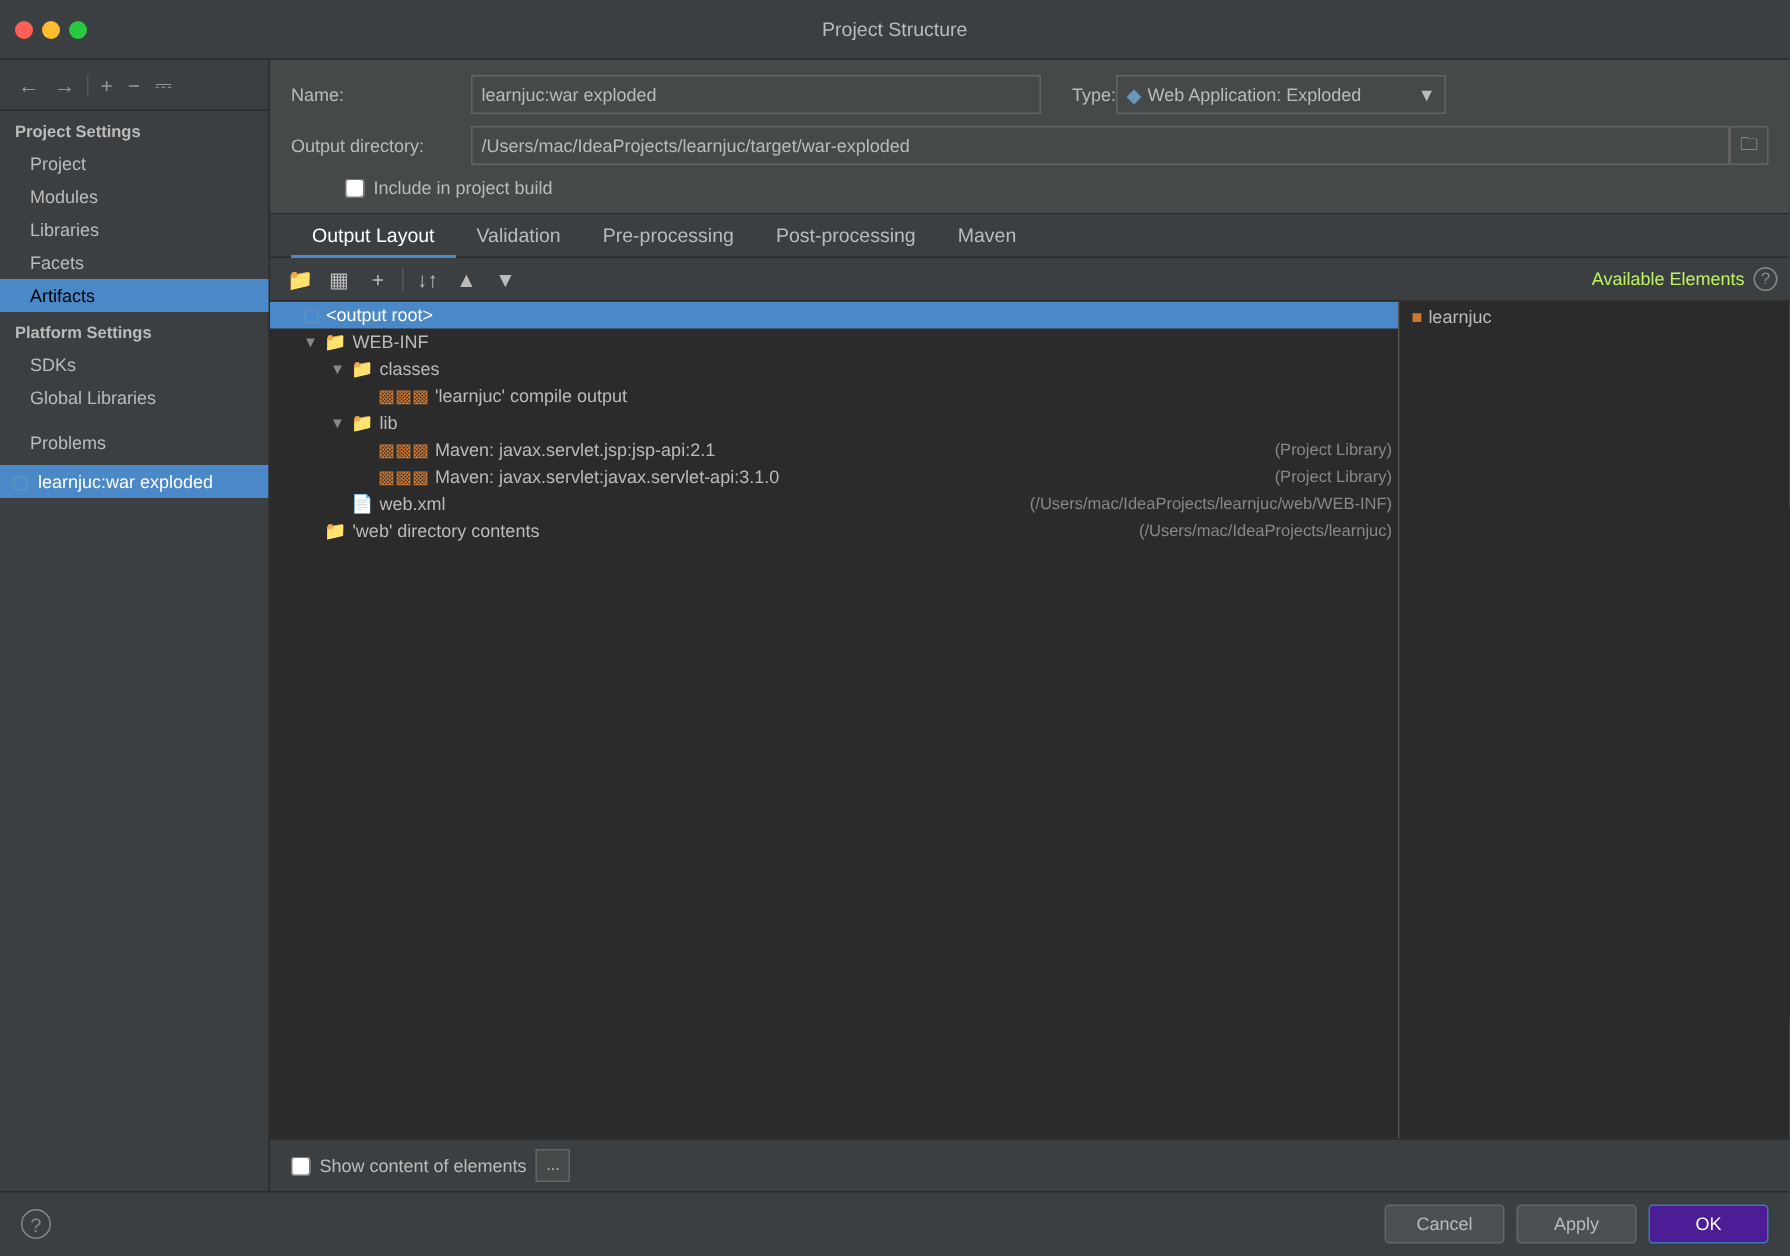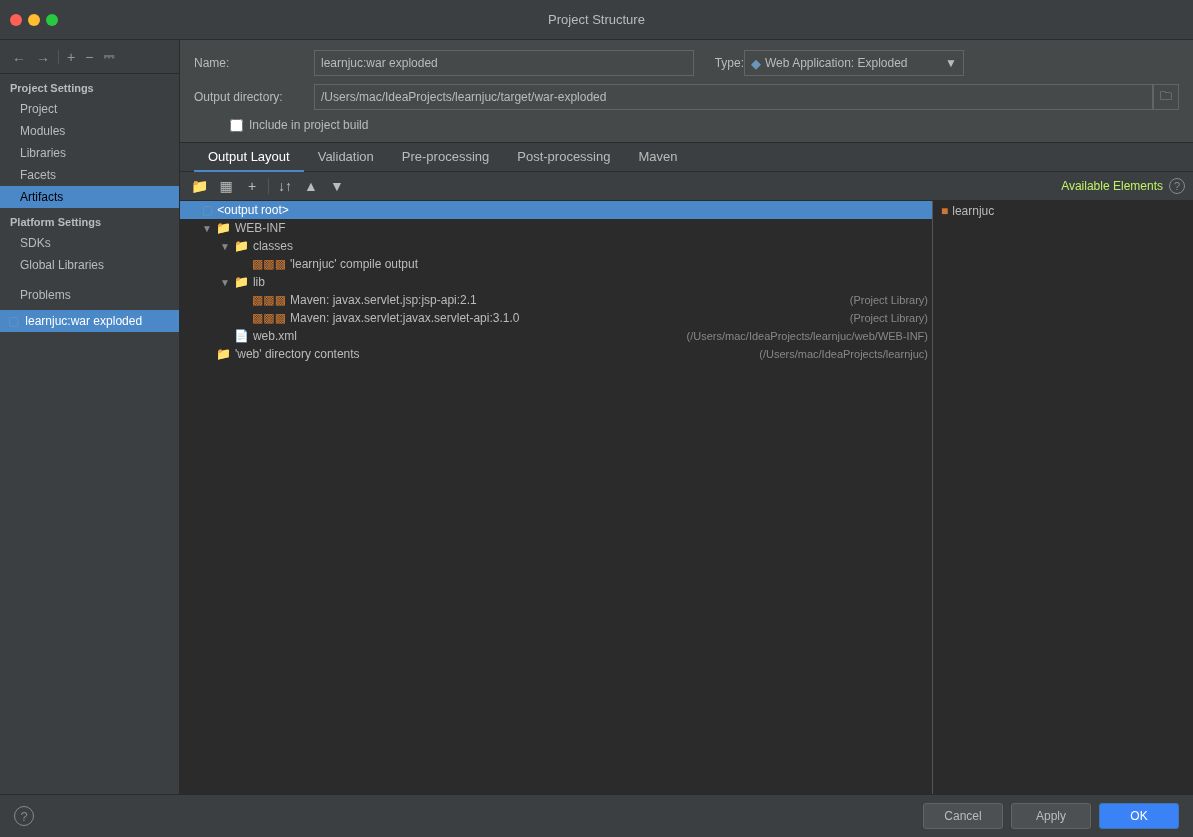--- a/index.html
+++ b/index.html
@@ -361,21 +361,21 @@
       background: #4c5052;
       border: 1px solid #646464;
       color: #bbbbbb;
       font-size: 12px;
       padding: 5px 20px;
       cursor: pointer;
       border-radius: 3px;
       min-width: 80px;
     }
     .footer-btn.primary {
-      background: #3b82f6;
+      background: #4c1d95;
       border-color: #3a78b7;
       color: #ffffff;
     }
     .help-circle {
       width: 20px;
       height: 20px;
       border-radius: 50%;
       border: 1px solid #888;
       color: #888;
       font-size: 13px;
@@ -597,20 +597,25 @@
       </div>
 
       <div class="available-pane">
         <div class="available-item">
           <span style="color:#cc7832; margin-right:4px; font-size:12px;">■</span>
           <span>learnjuc</span>
         </div>
       </div>
     </div>
 
+    <div class="bottom-bar">
+      <input type="checkbox" style="">
+      <label>Show content of elements</label>
+      <button class="show-content-btn">...</button>
+    </div>
 
   </div>
 </div>
 
 <div class="footer">
   <div class="footer-left">
     <div class="help-circle">?</div>
   </div>
   <div class="footer-right">
     <button class="footer-btn">Cancel</button>

